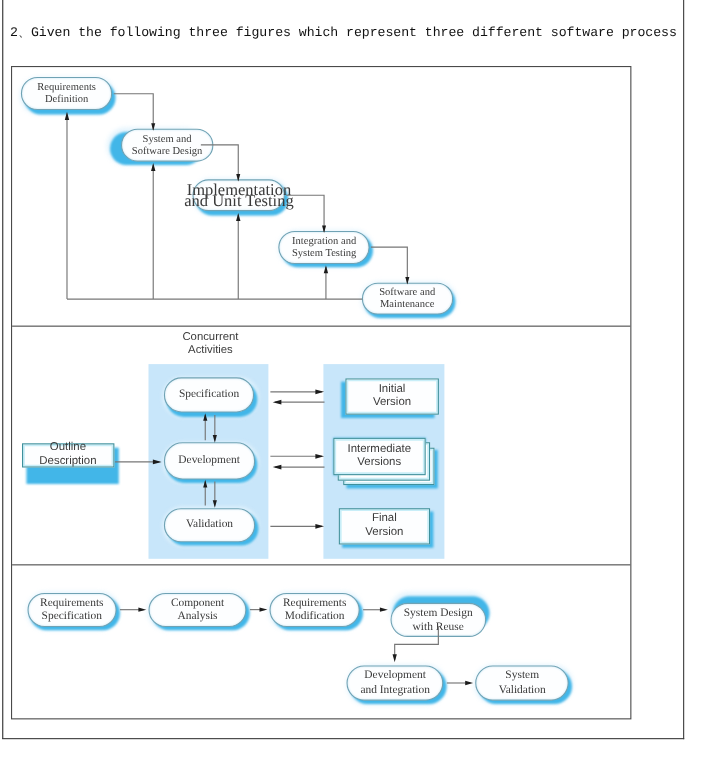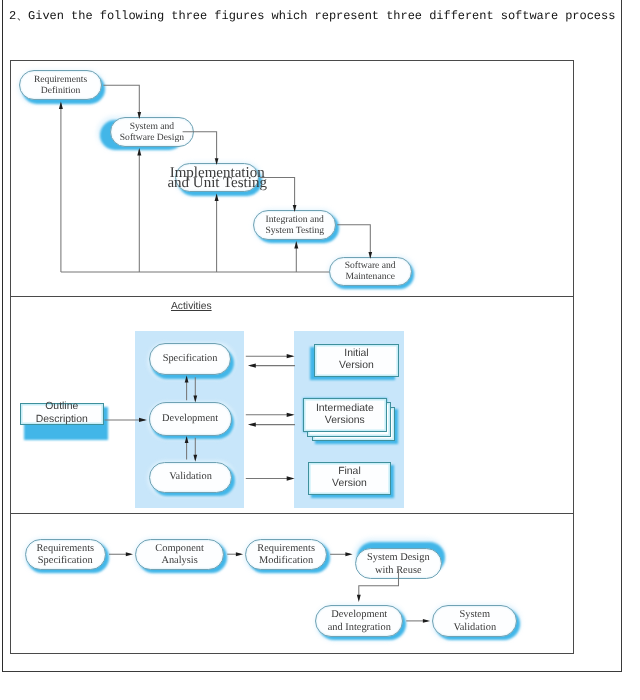--- a/index.html
+++ b/index.html
@@ -1,19 +1,19 @@
 <!DOCTYPE html>
 <html><head>
 <meta charset="utf-8">
 <style>
   html,body{margin:0;padding:0;}
   body{width:640px;height:700px;background:#ffffff;font-family:"Liberation Sans",sans-serif;overflow:hidden;-webkit-font-smoothing:antialiased;text-rendering:geometricPrecision;}
   #page{position:relative;width:640px;height:700px;background:#fff;}
   #pagerule{position:absolute;left:2.4px;top:-4px;width:619.2px;height:676px;border-left:1.5px solid #2b2b2b;border-right:1.5px solid #3a3a3a;border-bottom:1.5px solid #3a3a3a;box-sizing:border-box;}
-  #qtext{position:absolute;left:9px;top:6px;width:620px;font-family:"Liberation Mono",monospace;font-size:12.0px;color:#111;}
+  #qtext{position:absolute;left:9px;top:20px;width:620px;font-family:"Liberation Mono",monospace;font-size:12.0px;color:#111;}
   #qtext>div{white-space:pre;height:21px;line-height:21px;letter-spacing:-0.04px;}
   #figbox{position:absolute;left:10px;top:60px;width:564px;height:594px;border:1.3px solid #4a4a4a;box-sizing:border-box;}
   .divider{position:absolute;left:0;width:100%;height:0;border-top:1.3px solid #4a4a4a;}
   svg.layer{position:absolute;left:0;top:0;overflow:visible;}
   .bx{position:absolute;box-sizing:border-box;display:flex;flex-direction:column;align-items:center;justify-content:center;
       color:#3a3a3a;text-align:center;font-size:9.6px;line-height:10.3px;z-index:3;
       background:#fdfeff;border:1.1px solid #4d8da3;}
   .bx .t{white-space:nowrap;}
   .sh{position:absolute;background:#3fb8ec;z-index:2;filter:blur(1.1px);}
   .glow{position:absolute;z-index:1;background:#e4f4fd;filter:blur(2.0px);}
@@ -114,21 +114,22 @@
           <polyline points="234.8,353.8 281.6,353.8" fill="none" stroke="#767676" stroke-width="1.05"></polyline>
           <polygon points="283.6,353.8 275.70000000000005,351.66700000000003 275.70000000000005,355.933" fill="#1c1c1c"></polygon>
           <polyline points="284,363.6 238.9,363.6" fill="none" stroke="#767676" stroke-width="1.05"></polyline>
           <polygon points="236.9,363.6 244.8,361.46700000000004 244.8,365.733" fill="#1c1c1c"></polygon>
           <polyline points="234.8,417.5 281.6,417.5" fill="none" stroke="#767676" stroke-width="1.05"></polyline>
           <polygon points="283.6,417.5 275.70000000000005,415.367 275.70000000000005,419.633" fill="#1c1c1c"></polygon>
         </svg>
         <div class="panel" style="left:124.4px;top:269.9px;width:108.2px;height:177.6px;background:#c8e6fa"></div>
         <div class="panel" style="left:282.7px;top:269.9px;width:110.3px;height:177.6px;background:#c8e6fa"></div>
         <div class="lbl" style="left: 80.3px; top: 240px; width: 200px; text-align: center; font-size: 10.3px; line-height: 12px;">
-          <div style="white-space:nowrap;text-decoration:underline;">Activities</div>
+          <div style="white-space:nowrap;">Concurrent</div>
+          <div style="white-space:nowrap;">Activities</div>
         </div>
         <div class="sh" style="left:13.3px;top:345.5px;width:83.9px;height:33.9px;background:#42b6e8;border-radius:0px"></div>
         <div class="bx rect" style="left:8.8px;top:342px;width:83.9px;height:22px;border-color:#3e909c;border-radius:0px;font-size:10.4px;line-height:12.6px">
           <div class="tw">
             <div class="t">Outline</div>
             <div class="t">Description</div>
           </div>
         </div>
         <div class="glow pill" style="left:136.815px;top:281.92999999999995px;width:86.9px;height:35.8px"></div>
         <div class="sh pill" style="left:140.29999999999998px;top:285.79999999999995px;width:82.9px;height:31.8px;background:#42b6e8"></div>

